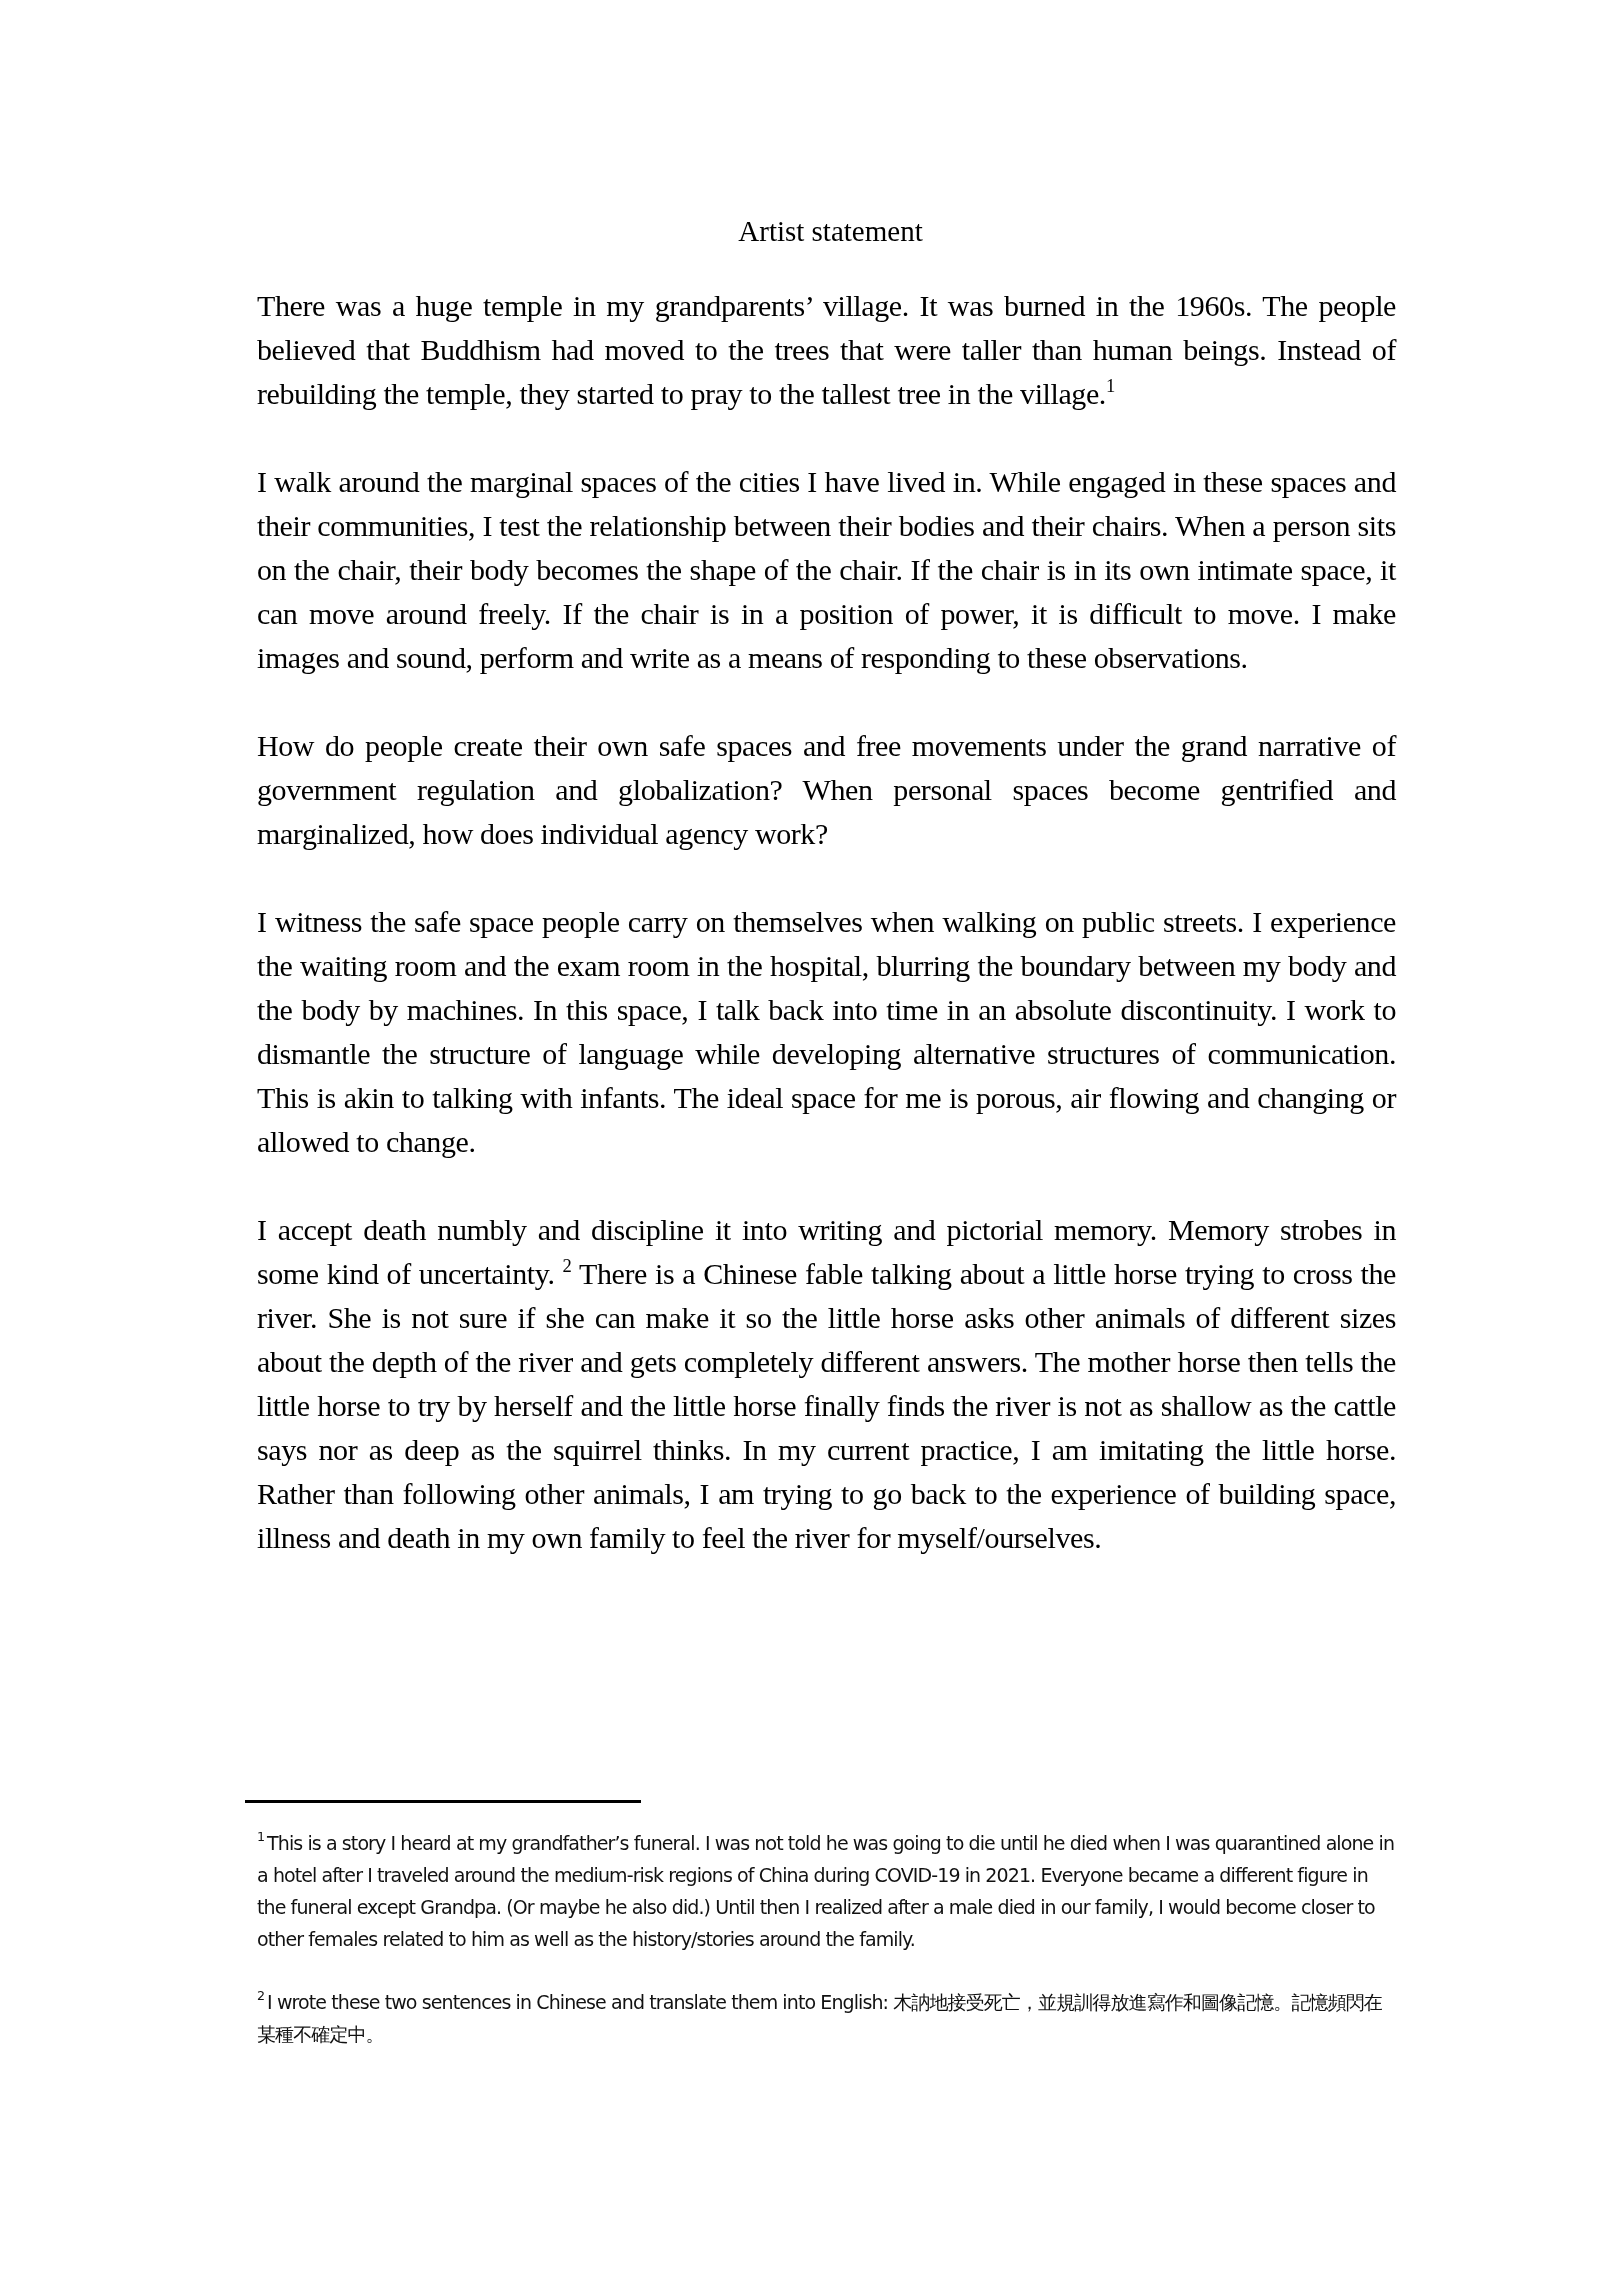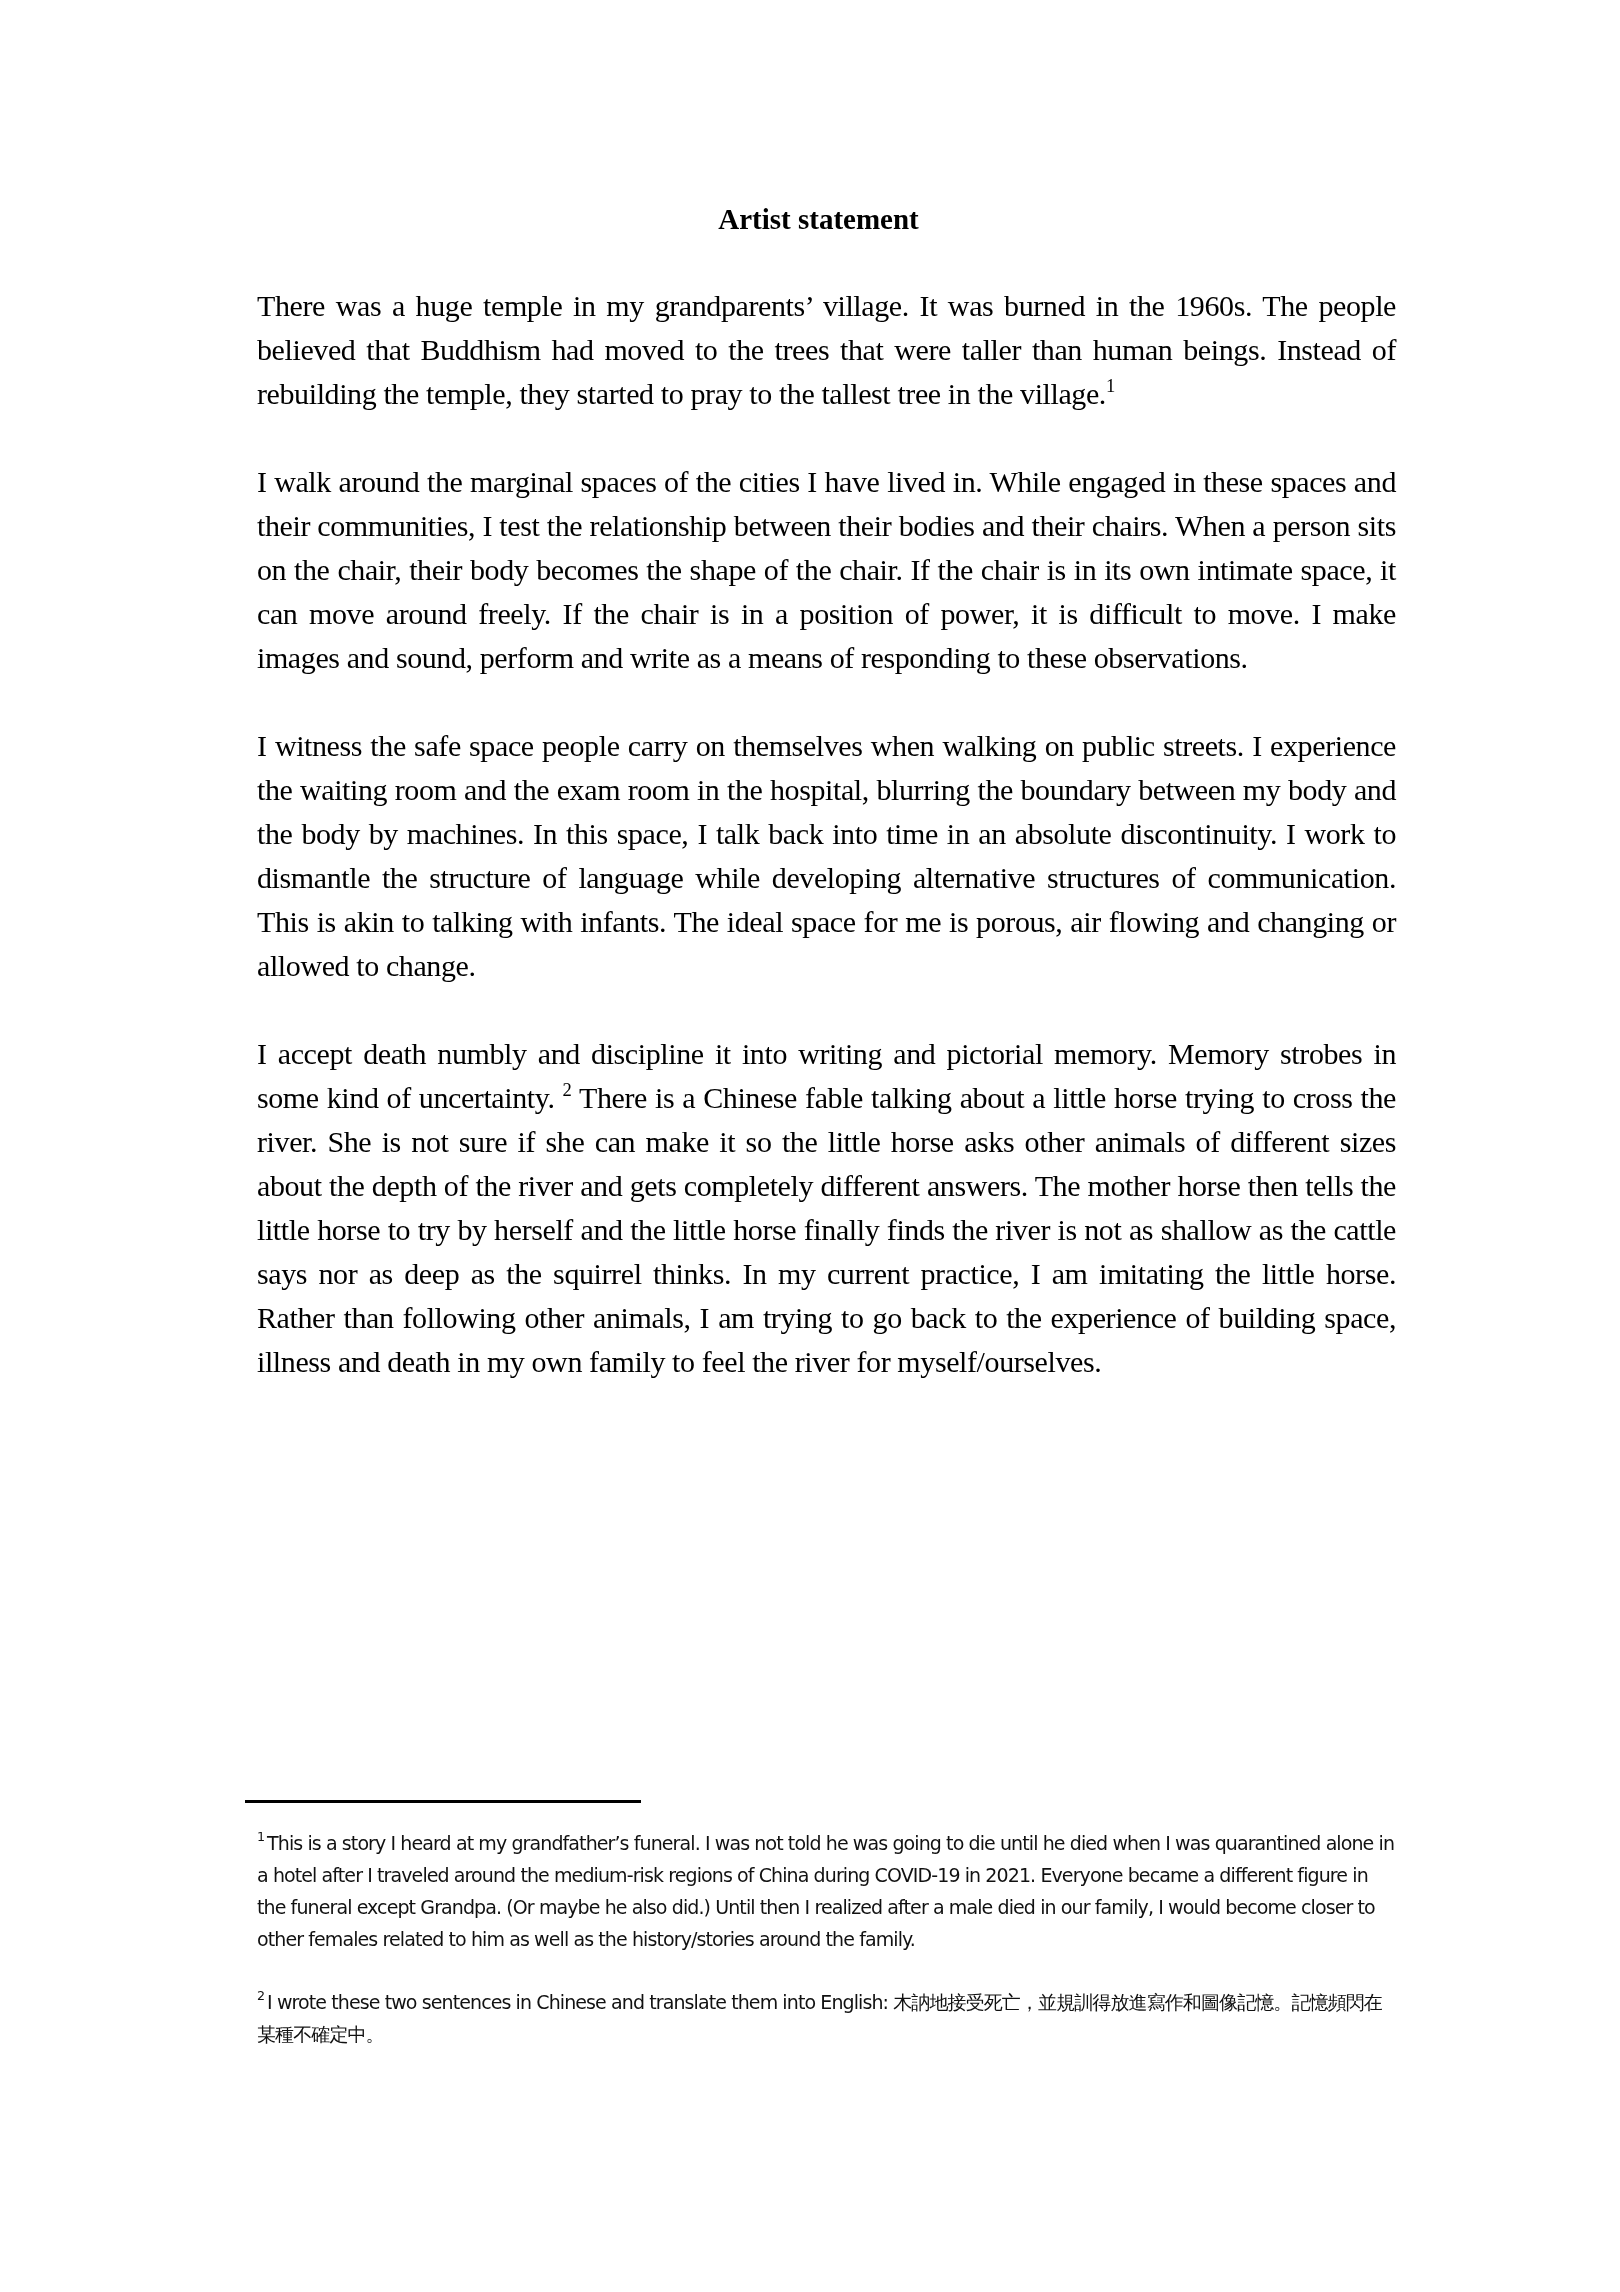--- a/index.html
+++ b/index.html
@@ -78,28 +78,29 @@
       line-height: 0;
       vertical-align: 8.8px;
       margin-right: 2.9px;
     }
   </style>
 </head>
 <body>
 
 <div class="page">
 
-  <h1 class="title" style="margin:4px;font-weight:bold;">Artist statement</h1>
+  <h1 class="title" style="margin:16px;font-weight:normal;">Artist statement</h1>
 
   <div class="body-text">
 
     <p class="para"><span>There was a huge temple in my grandparents’ village. It was burned in the 1960s. The people believed that Buddhism had moved to the trees that were taller than human beings. Instead of rebuilding the temple, they started to pray to the tallest tree in the village.</span><sup class="fn-ref">1</sup></p>
 
     <p class="para">I walk around the marginal spaces of the cities I have lived in. While engaged in these spaces and their communities, I test the relationship between their bodies and their chairs. When a person sits on the chair, their body becomes the shape of the chair. If the chair is in its own intimate space, it can move around freely. If the chair is in a position of power, it is difficult to move. I make images and sound, perform and write as a means of responding to these observations.</p>
 
+    <p class="para">How do people create their own safe spaces and free movements under the grand narrative of government regulation and globalization? When personal spaces become gentrified and marginalized, how does individual agency work?</p>
 
     <p class="para">I witness the safe space people carry on themselves when walking on public streets. I experience the waiting room and the exam room in the hospital, blurring the boundary between my body and the body by machines. In this space, I talk back into time in an absolute discontinuity. I work to dismantle the structure of language while developing alternative structures of communication. This is akin to talking with infants. The ideal space for me is porous, air flowing and changing or allowed to change.</p>
 
     <p class="para"><span>I accept death numbly and discipline it into writing and pictorial memory. Memory strobes in some kind of uncertainty. </span><sup class="fn-ref">2</sup><span> There is a Chinese fable talking about a little horse trying to cross the river. She is not sure if she can make it so the little horse asks other animals of different sizes about the depth of the river and gets completely different answers. The mother horse then tells the little horse to try by herself and the little horse finally finds the river is not as shallow as the cattle says nor as deep as the squirrel thinks. In my current practice, I am imitating the little horse. Rather than following other animals, I am trying to go back to the experience of building space, illness and death in my own family to feel the river for myself/ourselves.</span></p>
 
   </div>
 
   <div class="footnote-rule"></div>
 
   <div class="footnotes">

